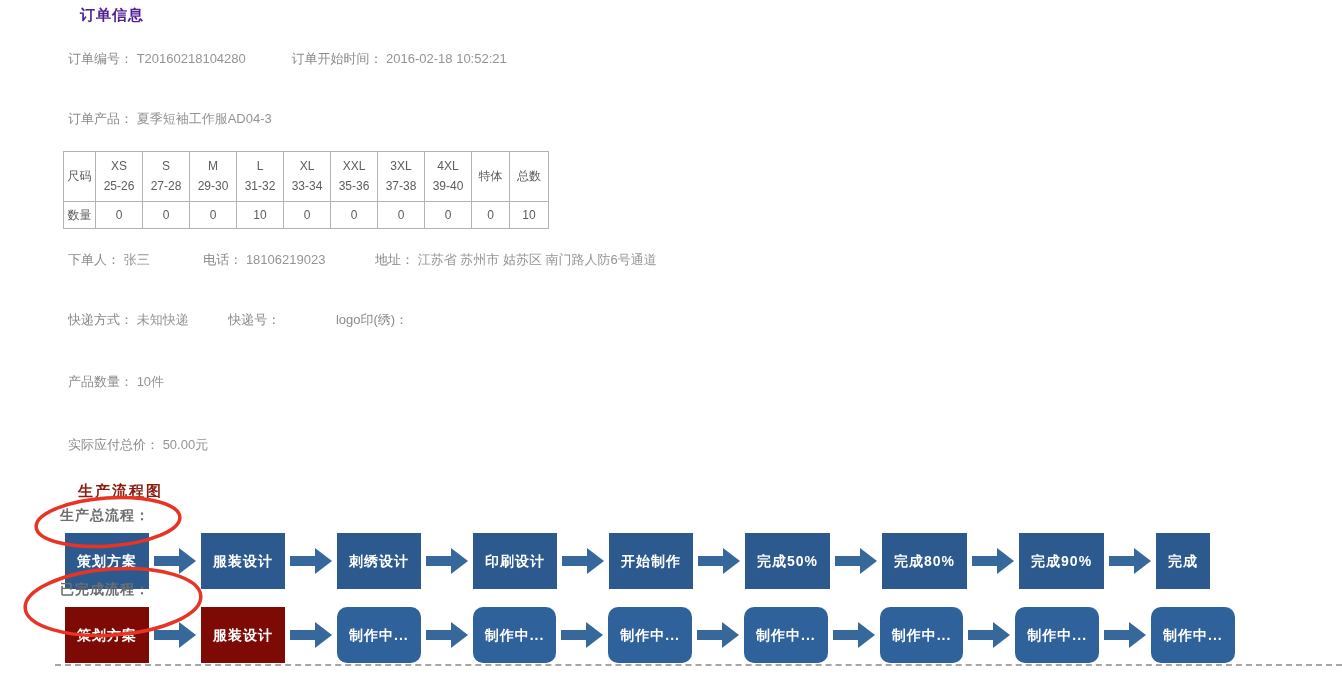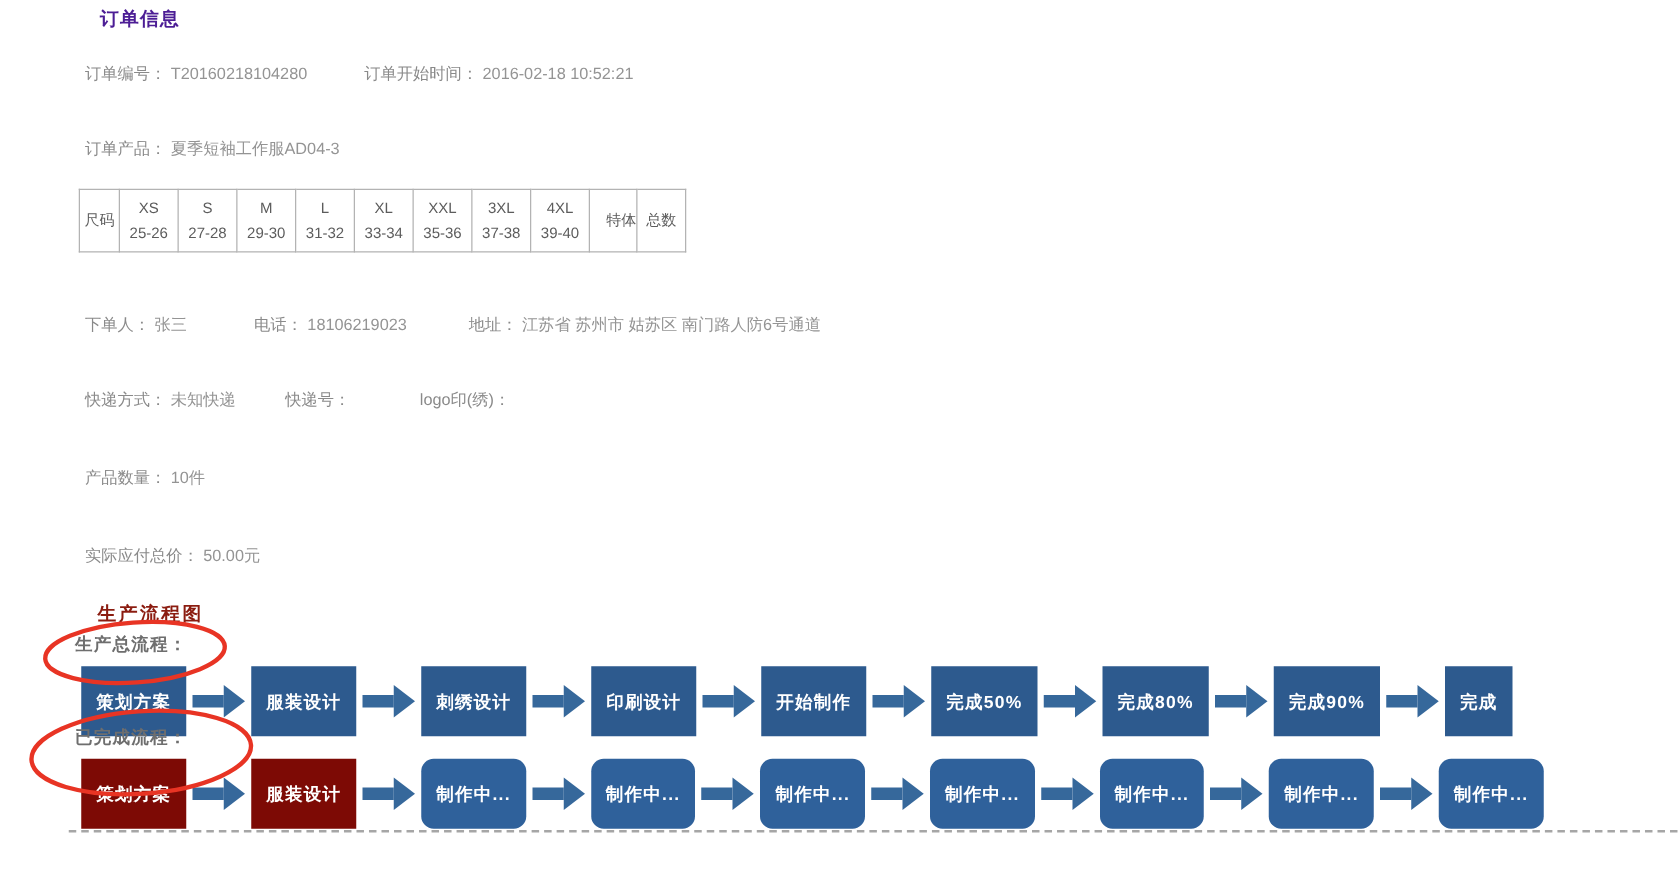--- a/index.html
+++ b/index.html
@@ -23,21 +23,21 @@
   table.size-table{
     position:absolute;left:63px;top:151px;
     border-collapse:collapse;table-layout:fixed;
     font-size:12px;color:#5c5c5c;text-align:center;
   }
   table.size-table td{
     border:1px solid #b3b3b3;padding:0;vertical-align:middle;
   }
   td.c-size{width:31px;}
   td.c-col{width:46px;}
-  td.c-sp1{width:37px;text-align:right;}
+  td.c-sp1{width:37px;}
   td.c-sp2{width:38px;}
   tr.hrow td{height:49px;}
   tr.qrow td{height:26px;}
   .hcell{display:flex;flex-direction:column;justify-content:center;gap:7px;line-height:13px;}
   .hcell div:empty{display:none;}
   
   .flow-heading{
     left:78px;top:482px;font-size:15px;font-weight:bold;
     color:var(--heading-color,#8b1c10);
     font-family:"Liberation Serif","DejaVu Serif",serif;
@@ -148,20 +148,33 @@
           <div class="hcell">
             <div>特体</div>
           </div>
         </td>
     <td class="c-sp2">
           <div class="hcell">
             <div>总数</div>
           </div>
         </td>
   </tr>
+  <tr class="qrow">
+    <td>数量</td>
+    <td>0</td>
+    <td>0</td>
+    <td>0</td>
+    <td>10</td>
+    <td>0</td>
+    <td>0</td>
+    <td>0</td>
+    <td>0</td>
+    <td>0</td>
+    <td>10</td>
+  </tr>
 </tbody>
   </table>
 
 <div class="abs info-line" style="top:251px">
   <span class="seg">
     <span class="lbl">下单人：</span>
     <span class="val">张三</span>
   </span>
   <span class="seg" style="margin-left:50px">
     <span class="lbl">电话：</span>

